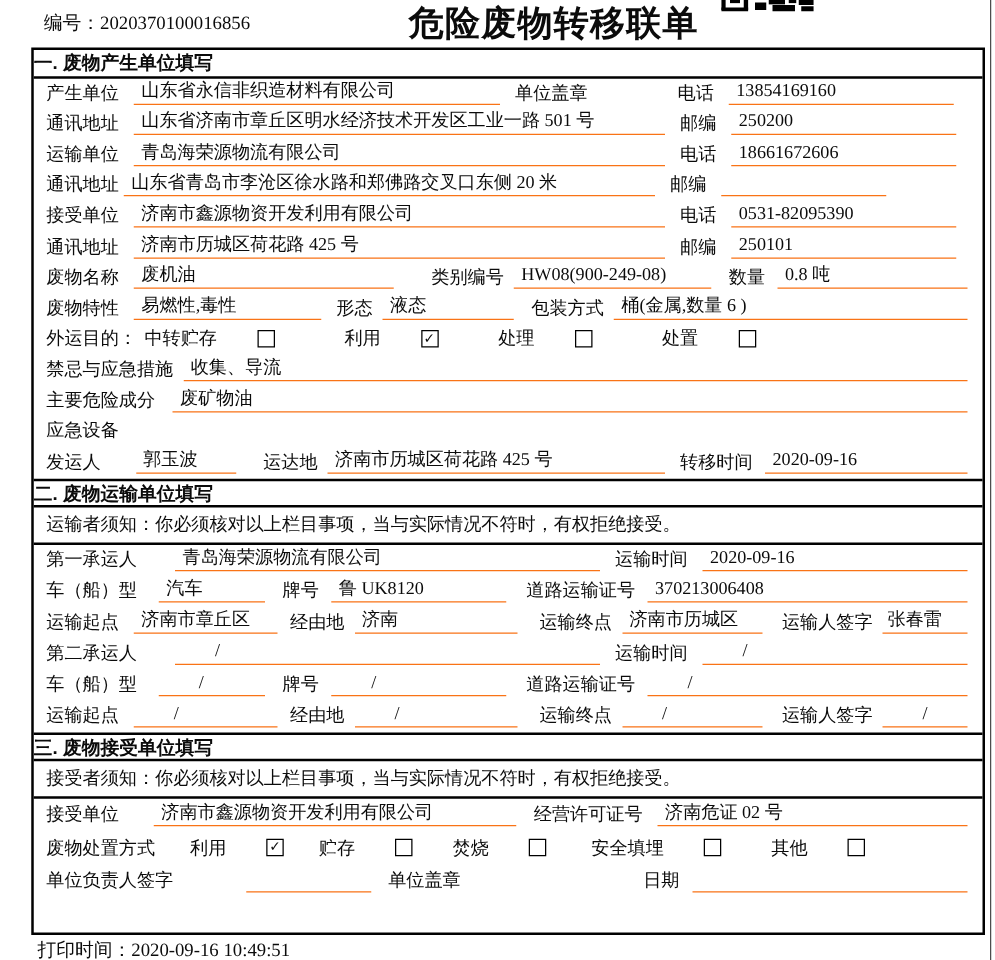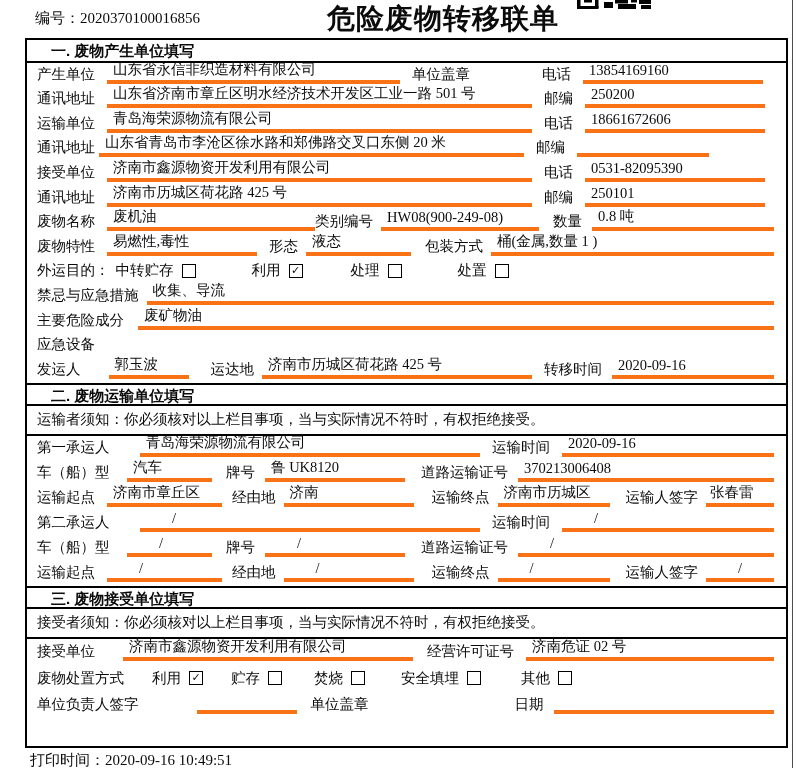--- a/index.html
+++ b/index.html
@@ -9,35 +9,35 @@
   
   .hdr{position:absolute;left:0;top:0;width:796px;height:38px;}
   .doc-no{position:absolute;left:35px;top:9px;font-size:15px;white-space:nowrap;}
   .title{position:absolute;left:327px;top:0;margin:0;font-size:28px;font-weight:bold;
          letter-spacing:1px;font-family:"Liberation Sans","DejaVu Sans",sans-serif;white-space:nowrap;}
   .qr{position:absolute;left:577px;top:0;}
   
   .form-box{position:absolute;left:25px;top:38px;width:763px;height:710px;
             border:2px solid #000;box-sizing:border-box;background:#fff;}
   .sec-head{height:23px;line-height:21px;box-sizing:border-box;border-bottom:2px solid #000;
-            padding-left:24px;font-weight:bold;font-size:15px;
+            padding-left:0;font-weight:bold;font-size:15px;
             font-family:"Liberation Sans","DejaVu Sans",sans-serif;}
   .bt{border-top:2px solid #000;}
   .notice{height:30px;display:flex;align-items:center;box-sizing:border-box;
           border-bottom:2px solid #000;padding-left:10px;white-space:nowrap;}
   .row{display:flex;align-items:flex-end;box-sizing:border-box;
        height:24.6px;padding:0 12px 4px 10px;white-space:nowrap;}
   .r2{height:25px;}
   .r3{height:26.5px;}
   .lbl{white-space:nowrap;flex:0 0 auto;}
-  .field{border-bottom:4px solid #f97316;padding:0 4px 1px 6px;box-sizing:border-box;
+  .field{border-bottom:1px solid #f97316;padding:0 4px 1px 6px;box-sizing:border-box;
          flex:0 0 auto;overflow:visible;white-space:nowrap;}
   .fill{flex:1 1 auto;}
   .slash{padding-left:32px;}
-  .cbg{display:flex;align-items:center;flex:0 0 auto;}
+  .cbg{display:flex;align-items:center;flex:0 0 auto;gap:24px;}
   .cb{display:inline-block;width:12px;height:12px;border:1.5px solid #000;margin-left:8px;
       box-sizing:content-box;text-align:center;
       font:bold 11px/12px "DejaVu Sans","Liberation Sans",sans-serif;}
   .footer{position:absolute;left:30px;top:751px;font-size:15px;white-space:nowrap;}
 </style>
 </head>
 <body>
 
 <div class="page">
   <div class="edge-line"></div>
@@ -104,33 +104,33 @@
     <div class="row">
       <span class="lbl" style="width:62px">通讯地址</span>
       <span class="field" style="width:425px;margin-left:8px">济南市历城区荷花路 425 号</span>
       <span class="lbl" style="margin-left:12px">邮编</span>
       <span class="field" style="width:180px;margin-left:12px">250101</span>
     </div>
 
     <div class="row">
       <span class="lbl" style="width:62px">废物名称</span>
       <span class="field" style="width:208px;margin-left:8px">废机油</span>
-      <span class="lbl" style="margin-left:0">类别编号</span>
+      <span class="lbl" style="margin-left:30px">类别编号</span>
       <span class="field" style="width:158px;margin-left:8px">HW08(900-249-08)</span>
       <span class="lbl" style="margin-left:14px">数量</span>
       <span class="field fill" style="margin-left:10px">0.8 吨</span>
     </div>
 
     <div class="row">
       <span class="lbl" style="width:62px">废物特性</span>
       <span class="field" style="width:150px;margin-left:8px">易燃性,毒性</span>
       <span class="lbl" style="margin-left:12px">形态</span>
       <span class="field" style="width:105px;margin-left:8px">液态</span>
       <span class="lbl" style="margin-left:14px">包装方式</span>
-      <span class="field fill" style="margin-left:8px">桶(金属,数量 1 )</span>
+      <span class="field fill" style="margin-left:8px">桶(金属,数量 6 )</span>
     </div>
 
     <div class="row">
       <span class="lbl">外运目的：</span>
       <span class="cbg" style="margin-left:6px">
         <span>中转贮存</span>
         <span class="cb"></span>
       </span>
       <span class="cbg" style="margin-left:56px">
         <span>利用</span>

